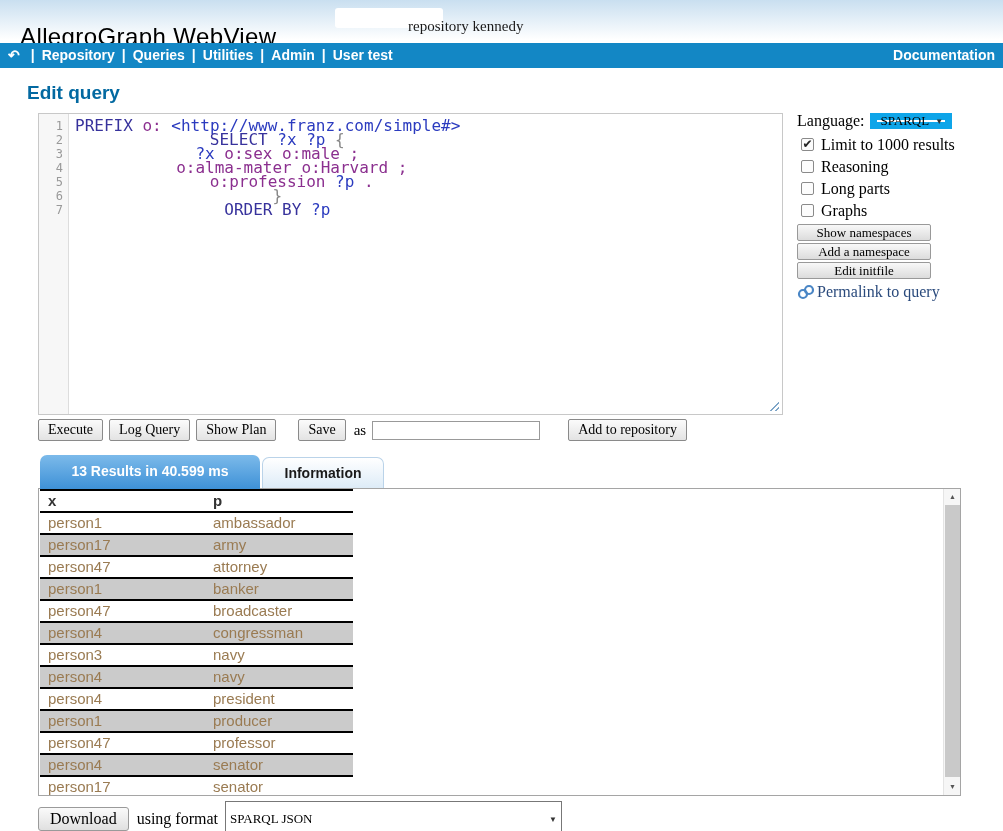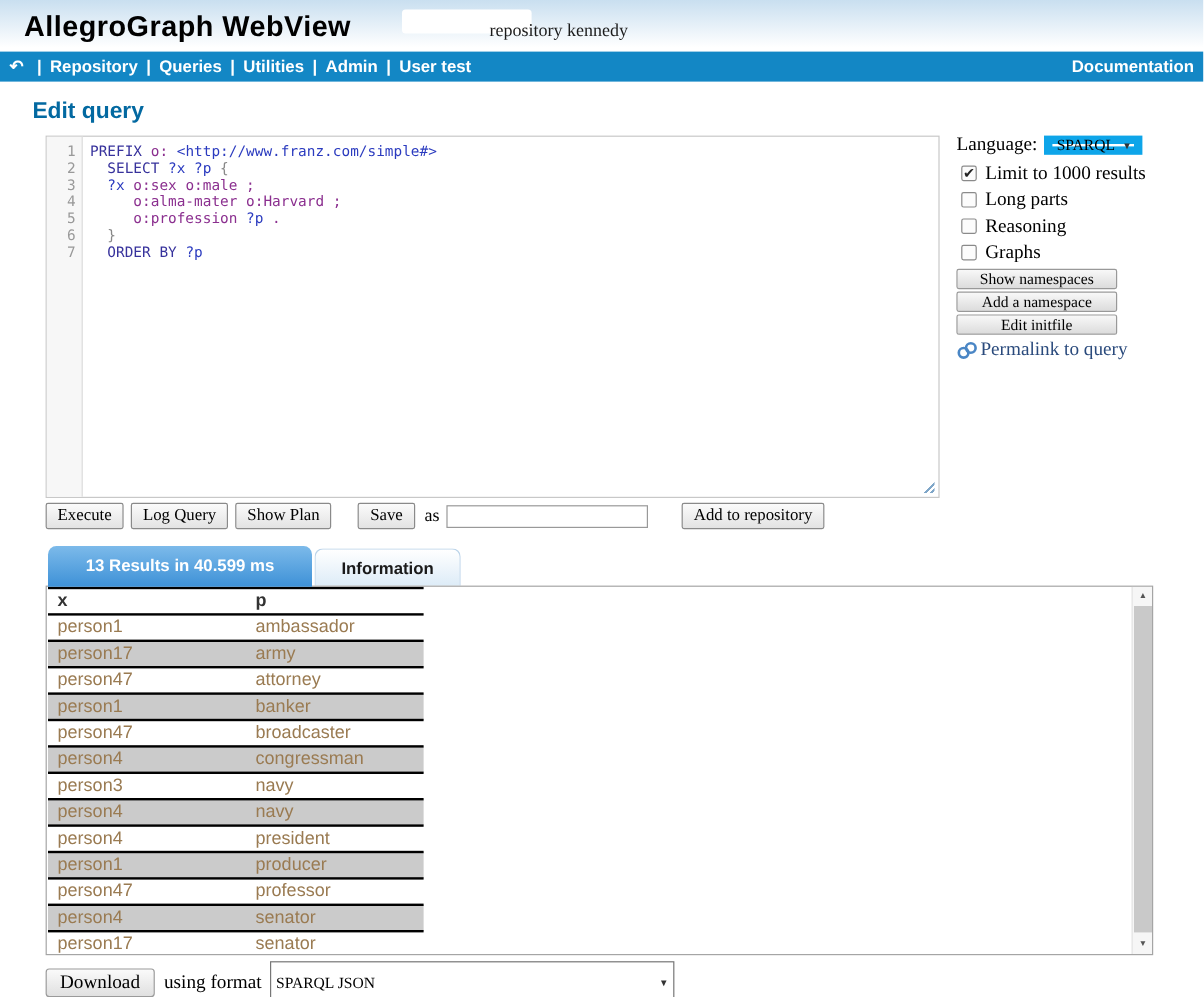--- a/index.html
+++ b/index.html
@@ -3,21 +3,21 @@
 <meta charset="utf-8">
 <style>
   * { box-sizing: border-box; }
   html,body { margin:0; padding:0; background:#fff; }
   .page { position:relative; width:1003px; height:831px; background:#fff; overflow:hidden;
           font-family:"Liberation Sans",sans-serif; }
 
   
   .masthead { position:absolute; left:0; top:0; width:1003px; height:43px;
               background:linear-gradient(#c9dff0, #ffffff 92%); }
-  .app-title { position:absolute; left:20px; top:9px; margin:0; font-size:24px; font-weight:bold;
+  .app-title { position:absolute; left:20px; top:23px; margin:0; font-size:24px; font-weight:normal;
                color:#000; letter-spacing:.4px; }
   .redact { position:absolute; left:335px; top:8px; width:108px; height:20px; background:#fff; border-radius:3px; }
   .repo-label { position:absolute; left:408px; top:18px; font-family:"Liberation Serif",serif;
                 font-size:15px; color:#1a1a1a; }
 
   
   .navbar { position:absolute; left:0; top:43px; width:1003px; height:25px; background:#1387c5;
             color:#fff; font-weight:bold; font-size:14px; line-height:25px; }
   .nav-left { position:absolute; left:8px; top:0; white-space:nowrap; }
   .nav-back { cursor:pointer; margin-right:4px; }
@@ -27,22 +27,22 @@
 
   
   .page-heading { position:absolute; left:27px; top:82px; margin:0; font-size:19px; font-weight:bold; color:#0369a1; }
 
   
   .editor { position:absolute; left:38px; top:113px; width:745px; height:302px;
             border:1px solid #c8c8c8; background:#fff; display:flex; }
   .gutter { width:30px; background:#f7f7f7; border-right:1px solid #ddd; color:#999;
             font-family:"DejaVu Sans Mono",monospace; font-size:12px; line-height:14px;
             text-align:right; padding:5px 5px 0 0; }
-  .code { font-family:"DejaVu Sans Mono",monospace; font-size:12px; line-height:14px;
-          padding:5px 0 0 6px; white-space:pre; color:#333; }
+  .code { font-family:"DejaVu Sans Mono",monospace; font-size:16px; line-height:14px;
+          padding:5px 0 0 6px; white-space:pre; color:#333;text-align:center; }
   .tok-kw   { color:#37329c; }
   .tok-pn   { color:#8b2f8f; }
   .tok-var  { color:#2b3bbf; }
   .tok-url  { color:#2b3bbf; }
   .tok-br   { color:#888; }
   .tok-punct{ color:#8b2f8f; }
   .resize-handle { position:absolute; right:3px; bottom:3px; width:11px; height:11px;
             background:repeating-linear-gradient(135deg, transparent 0 2px, #7fa6c8 2px 3.5px);
             clip-path:polygon(100% 0, 100% 100%, 0 100%); cursor:nwse-resize; }
 
@@ -161,25 +161,25 @@
         <span class="caret">▼</span>
       </span>
     </div>
     <div>
         <div class="cb-row">
           <span class="cb-box">✔</span>
           <span class="cb-label">Limit to 1000 results</span>
         </div>
         <div class="cb-row">
           <span class="cb-box"></span>
+          <span class="cb-label">Reasoning</span>
+        </div>
+        <div class="cb-row">
+          <span class="cb-box"></span>
           <span class="cb-label">Long parts</span>
-        </div>
-        <div class="cb-row">
-          <span class="cb-box"></span>
-          <span class="cb-label">Reasoning</span>
         </div>
         <div class="cb-row">
           <span class="cb-box"></span>
           <span class="cb-label">Graphs</span>
         </div>
       </div>
     <div class="side-buttons">
         <button class="side-btn">Show namespaces</button>
         <button class="side-btn">Add a namespace</button>
         <button class="side-btn">Edit initfile</button>

